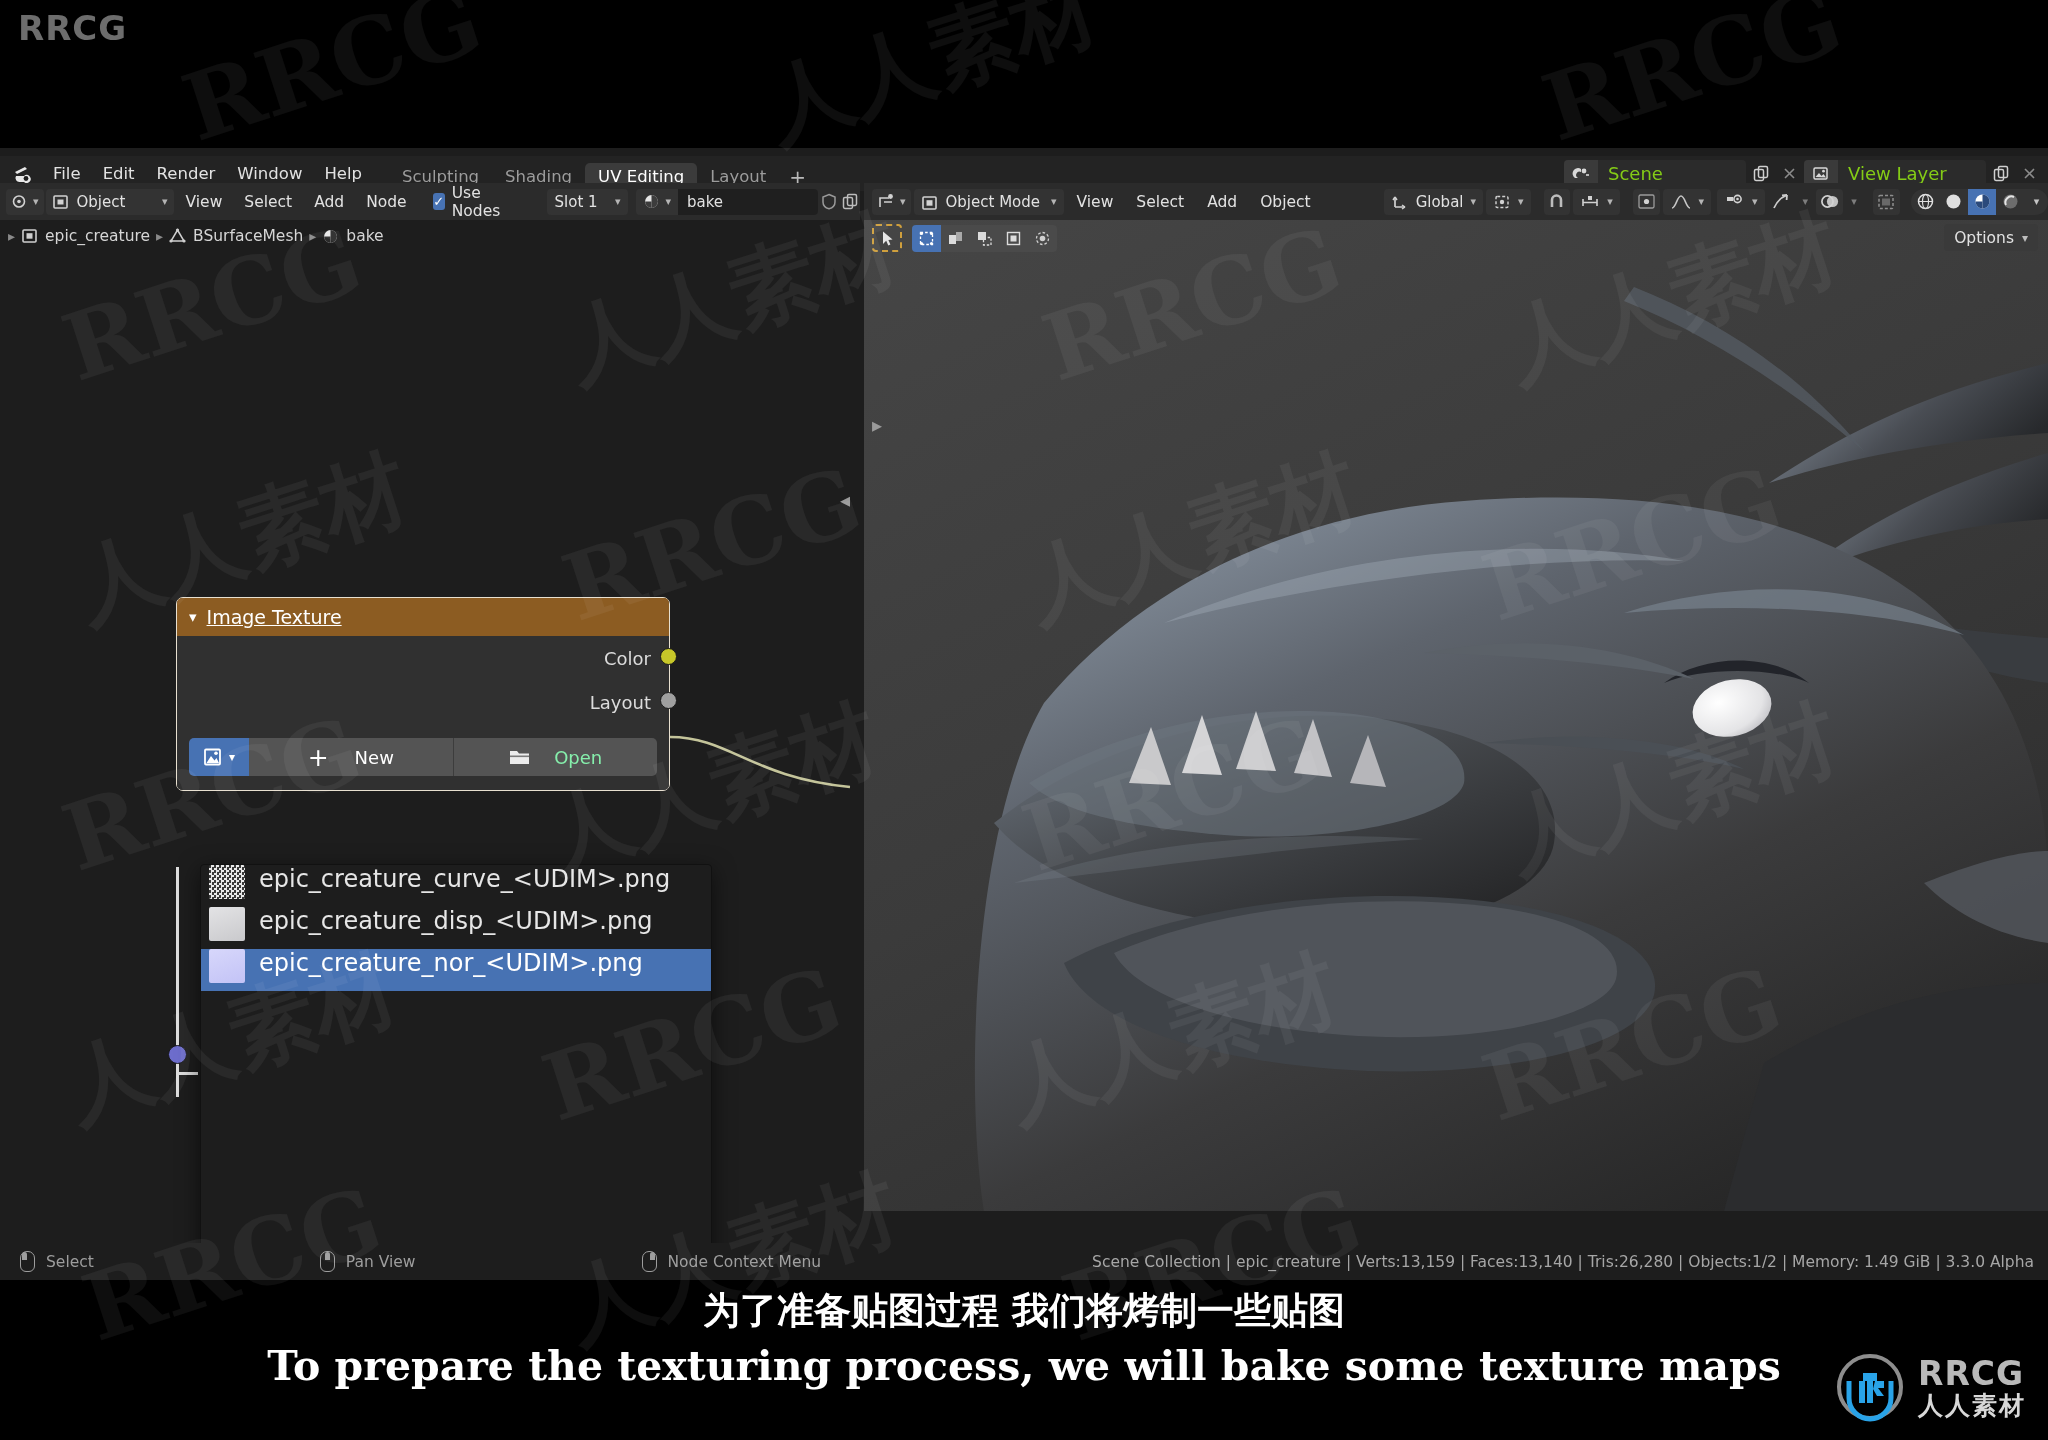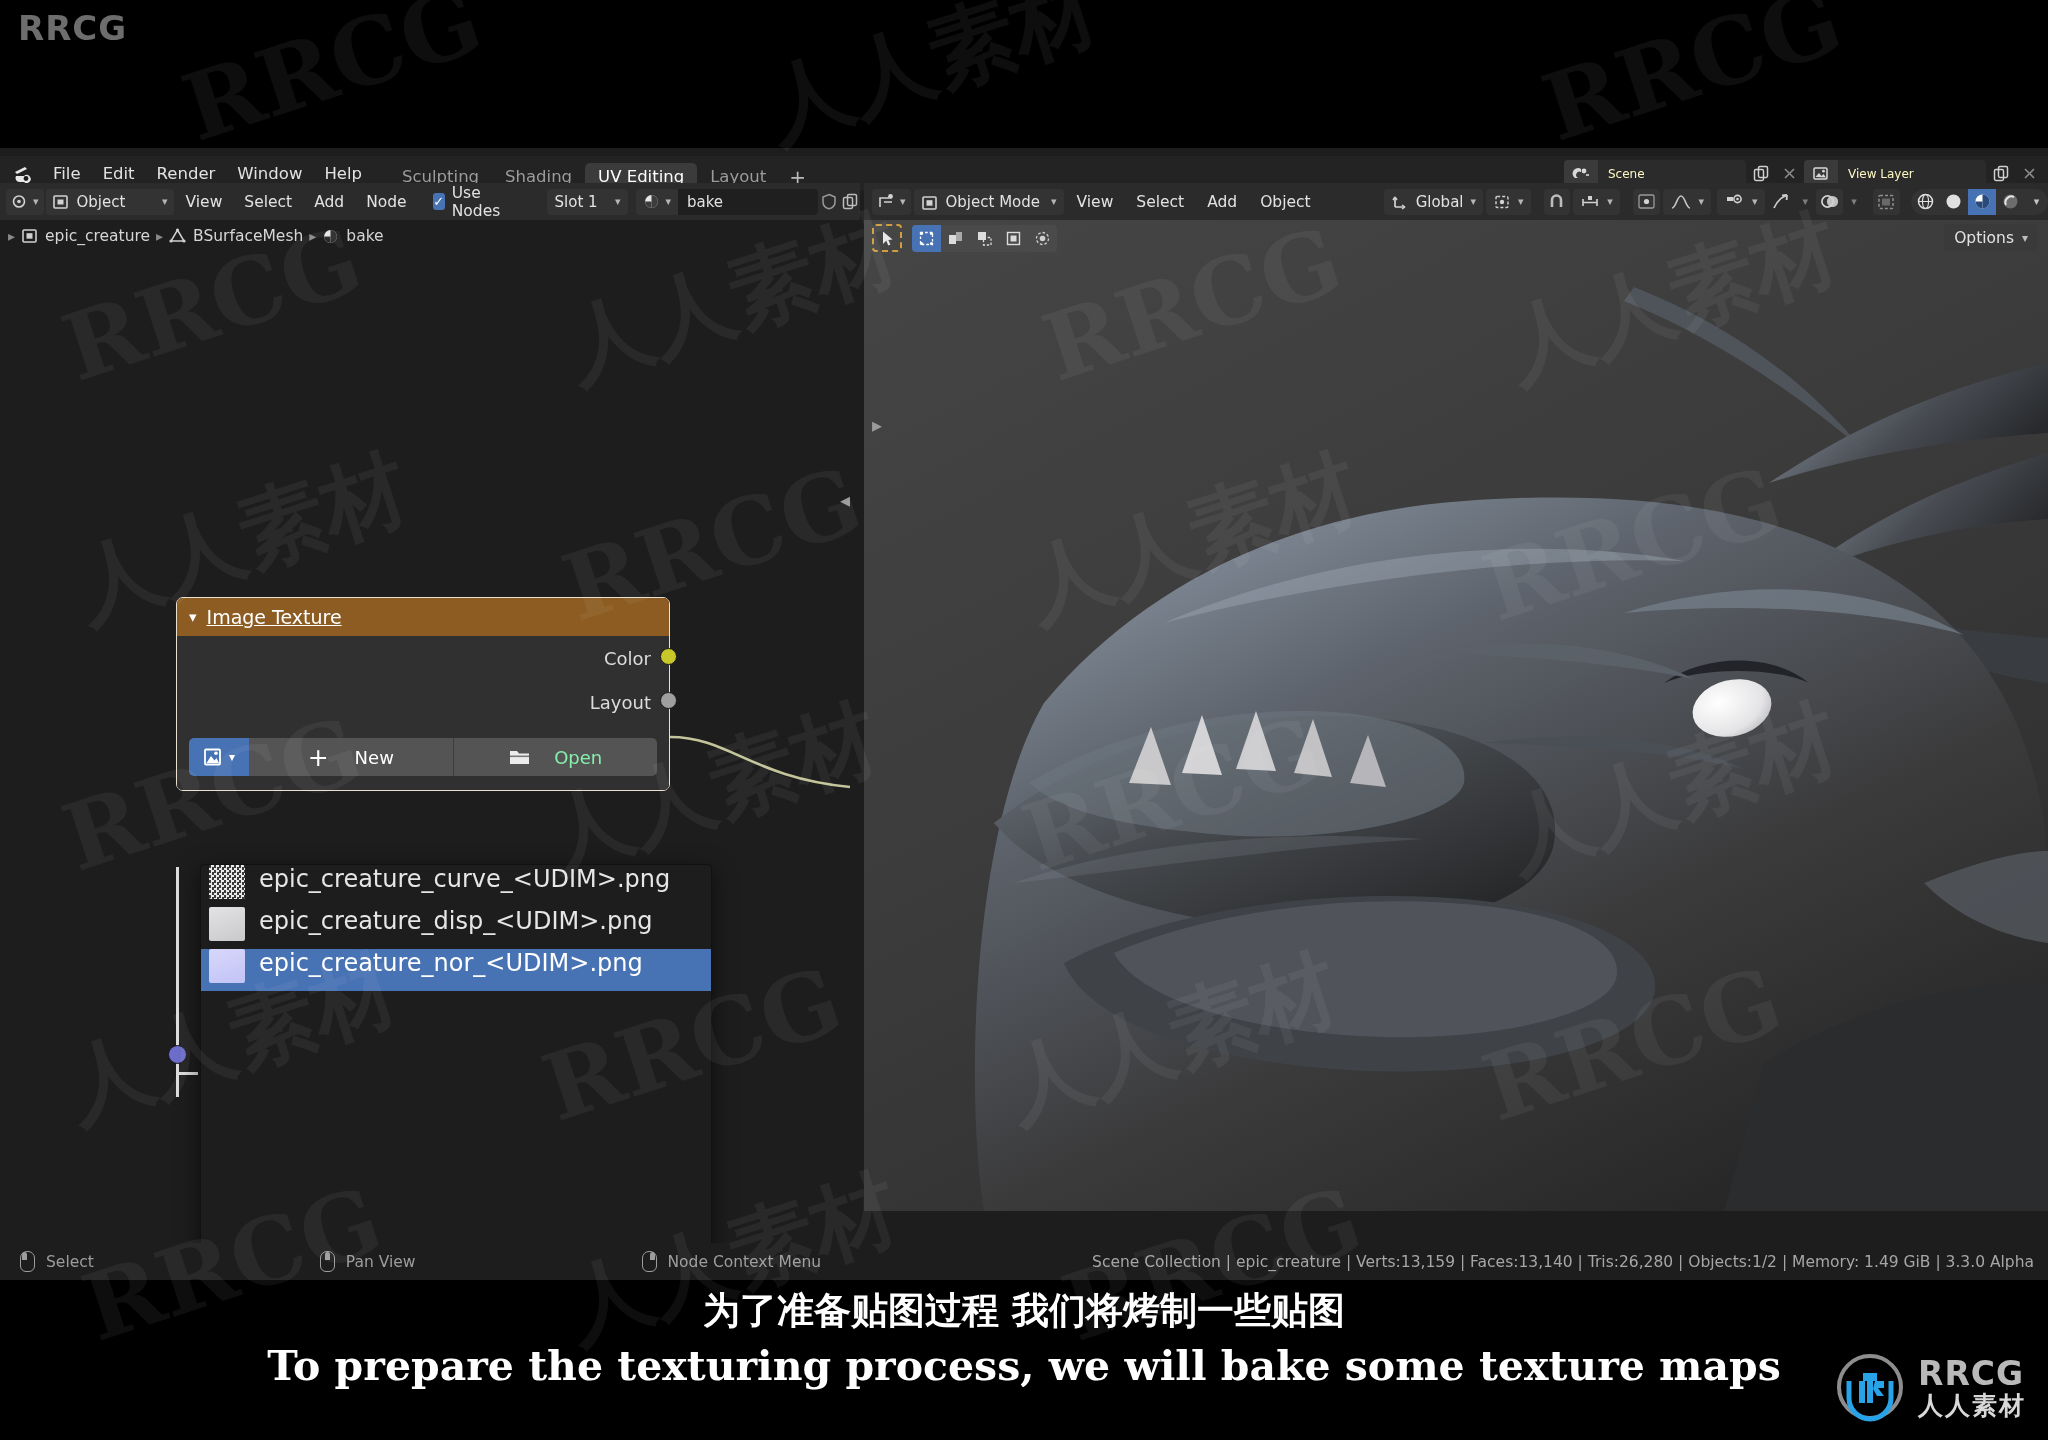--- a/index.html
+++ b/index.html
@@ -25,21 +25,21 @@
   .blender-logo { width:34px; height:30px; margin-left:8px; display:flex; align-items:center; justify-content:center; }
   .menu-item { color:#e2e2e2; font-size:16.5px; padding:0 11px; height:26px; line-height:26px; border-radius:3px; }
   .ws-tabs { display:flex; align-items:flex-end; height:35px; margin-left:16px; }
   .ws-tab { color:#9c9c9c; font-size:16.5px; padding:0 13px; height:28px; line-height:28px; border-radius:5px 5px 0 0; }
   .ws-tab.active { background:#3b3b3b; color:#fff; }
   .ws-plus { color:#b9b9b9; font-size:20px; padding:0 10px; line-height:28px; }
 
   .topbar-right { position:absolute; right:6px; top:4px; display:flex; align-items:center; gap:2px; }
   .scene-field { display:flex; align-items:center; background:#2b2b2b; border-radius:4px; height:27px; }
   .scene-icon { width:34px; height:27px; display:flex; align-items:center; justify-content:center; background:#3a3a3a; border-radius:4px 0 0 4px; }
-  .scene-name { color:#fef9c3; font-size:12px; padding:0 10px; min-width:148px; }
+  .scene-name { color:#84cc16; font-size:18px; padding:0 10px; min-width:148px; }
   .mini-btn { width:26px; height:27px; display:flex; align-items:center; justify-content:center; }
 
   
   .area-node { position:absolute; left:0; top:35px; width:860px; height:1060px; background:#1d1d1d; }
   .area-3d { position:absolute; left:864px; top:35px; width:1184px; height:1028px; background:#393939; overflow:hidden; }
 
   
   .nh { position:absolute; left:0; top:0; width:860px; height:37px; background:#2b2b2b; display:flex; align-items:center; gap:2px; padding-left:6px; }
   .nh .ctl { display:flex; align-items:center; background:#333; border-radius:4px; height:26px; padding:0 5px; }
   .nh .drop { display:flex; align-items:center; background:#333; border-radius:4px; height:26px; padding:0 6px; color:#e2e2e2; font-size:15px; gap:7px; }

